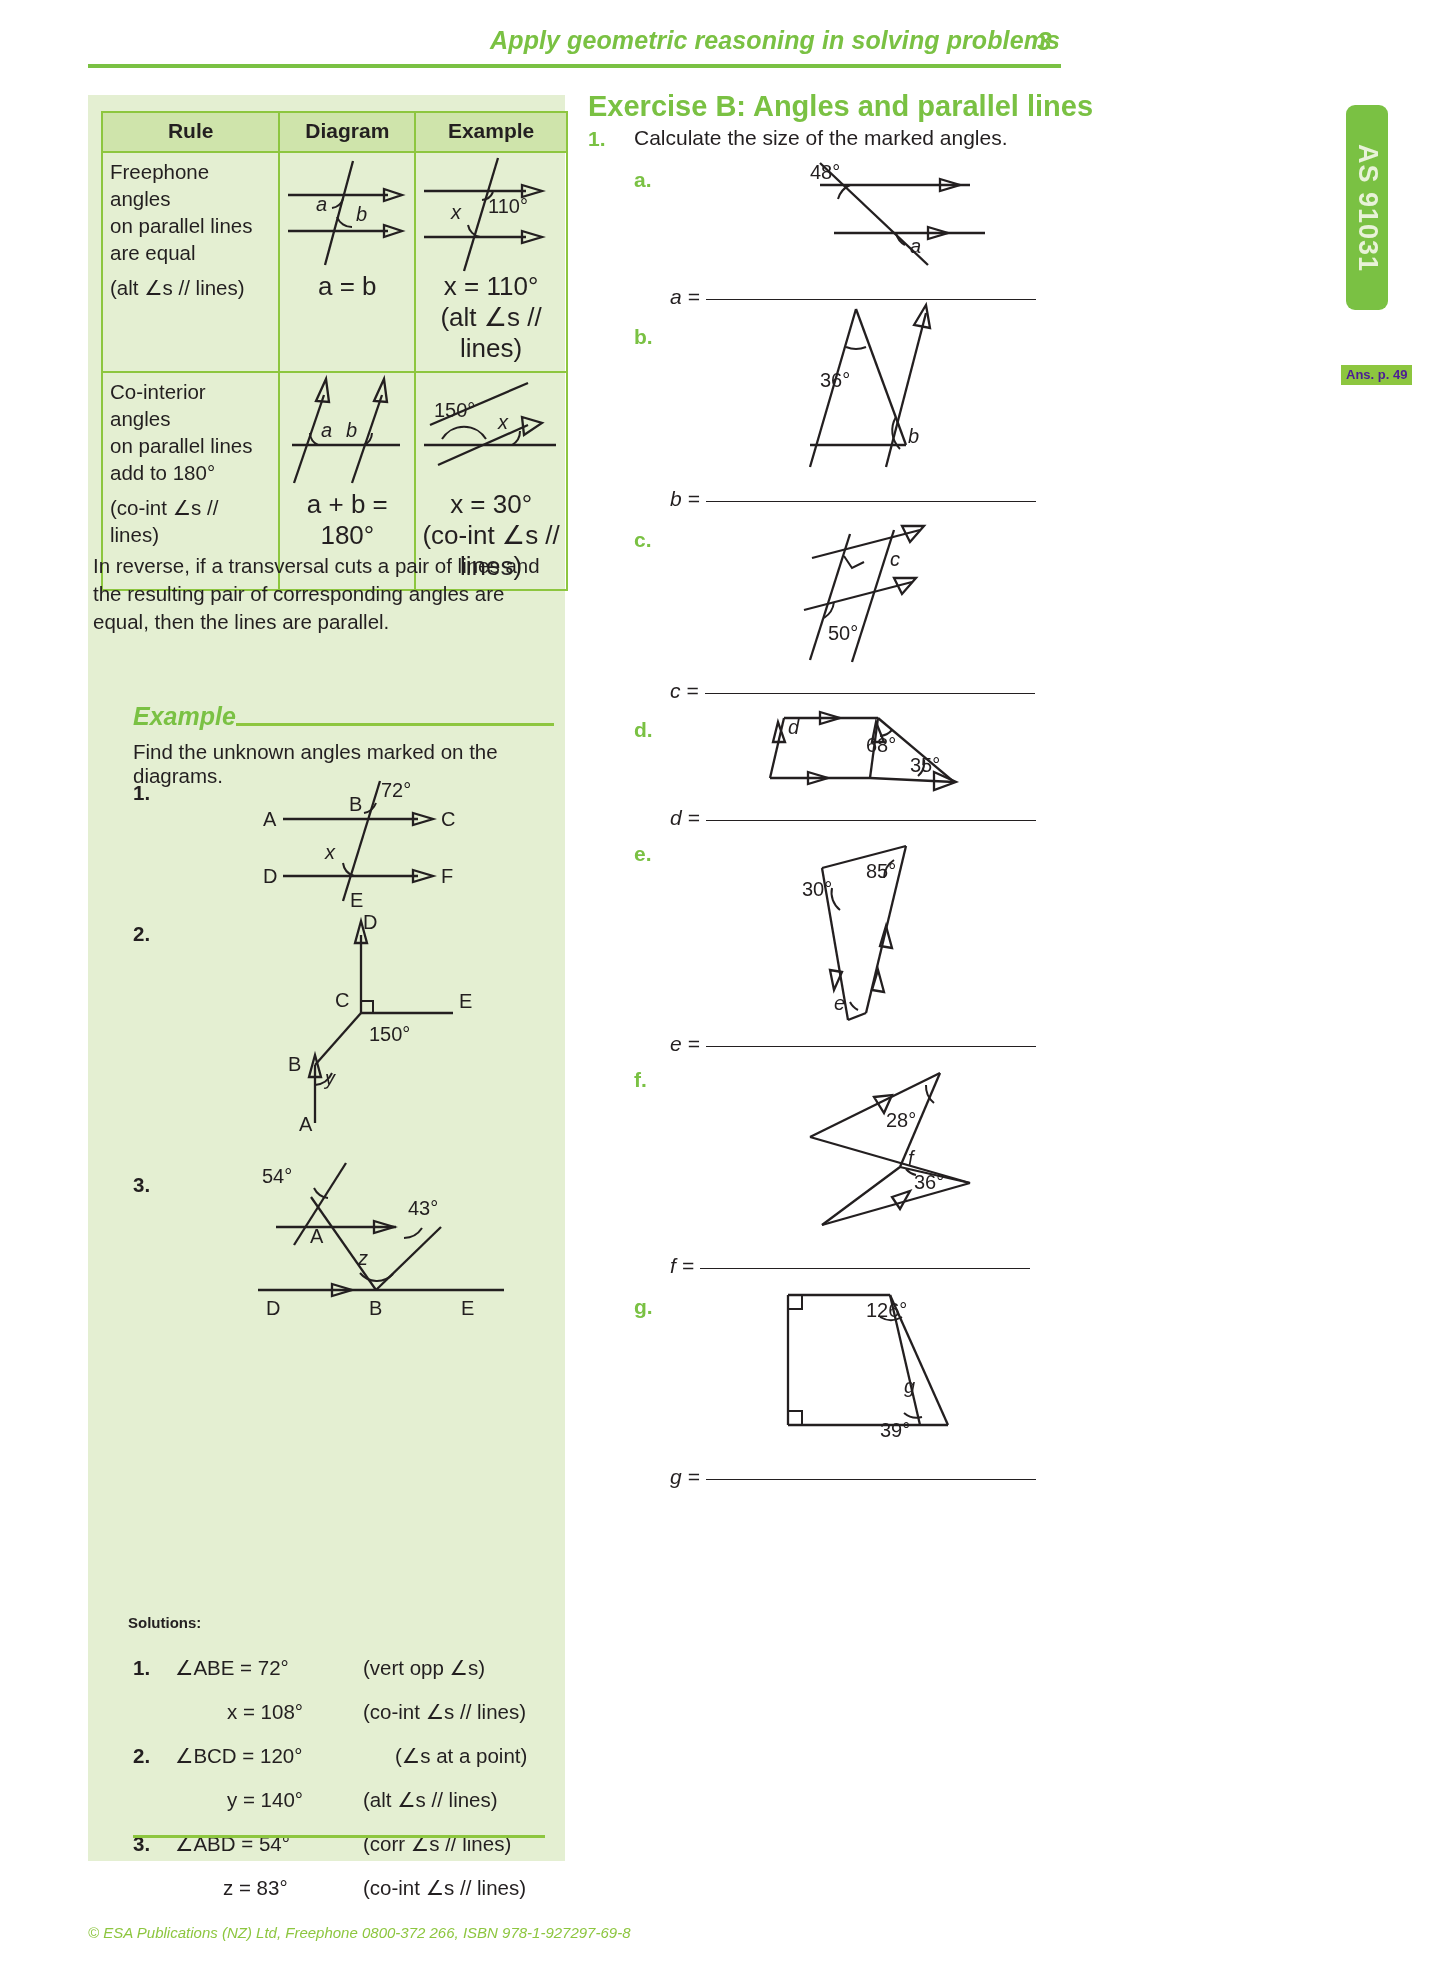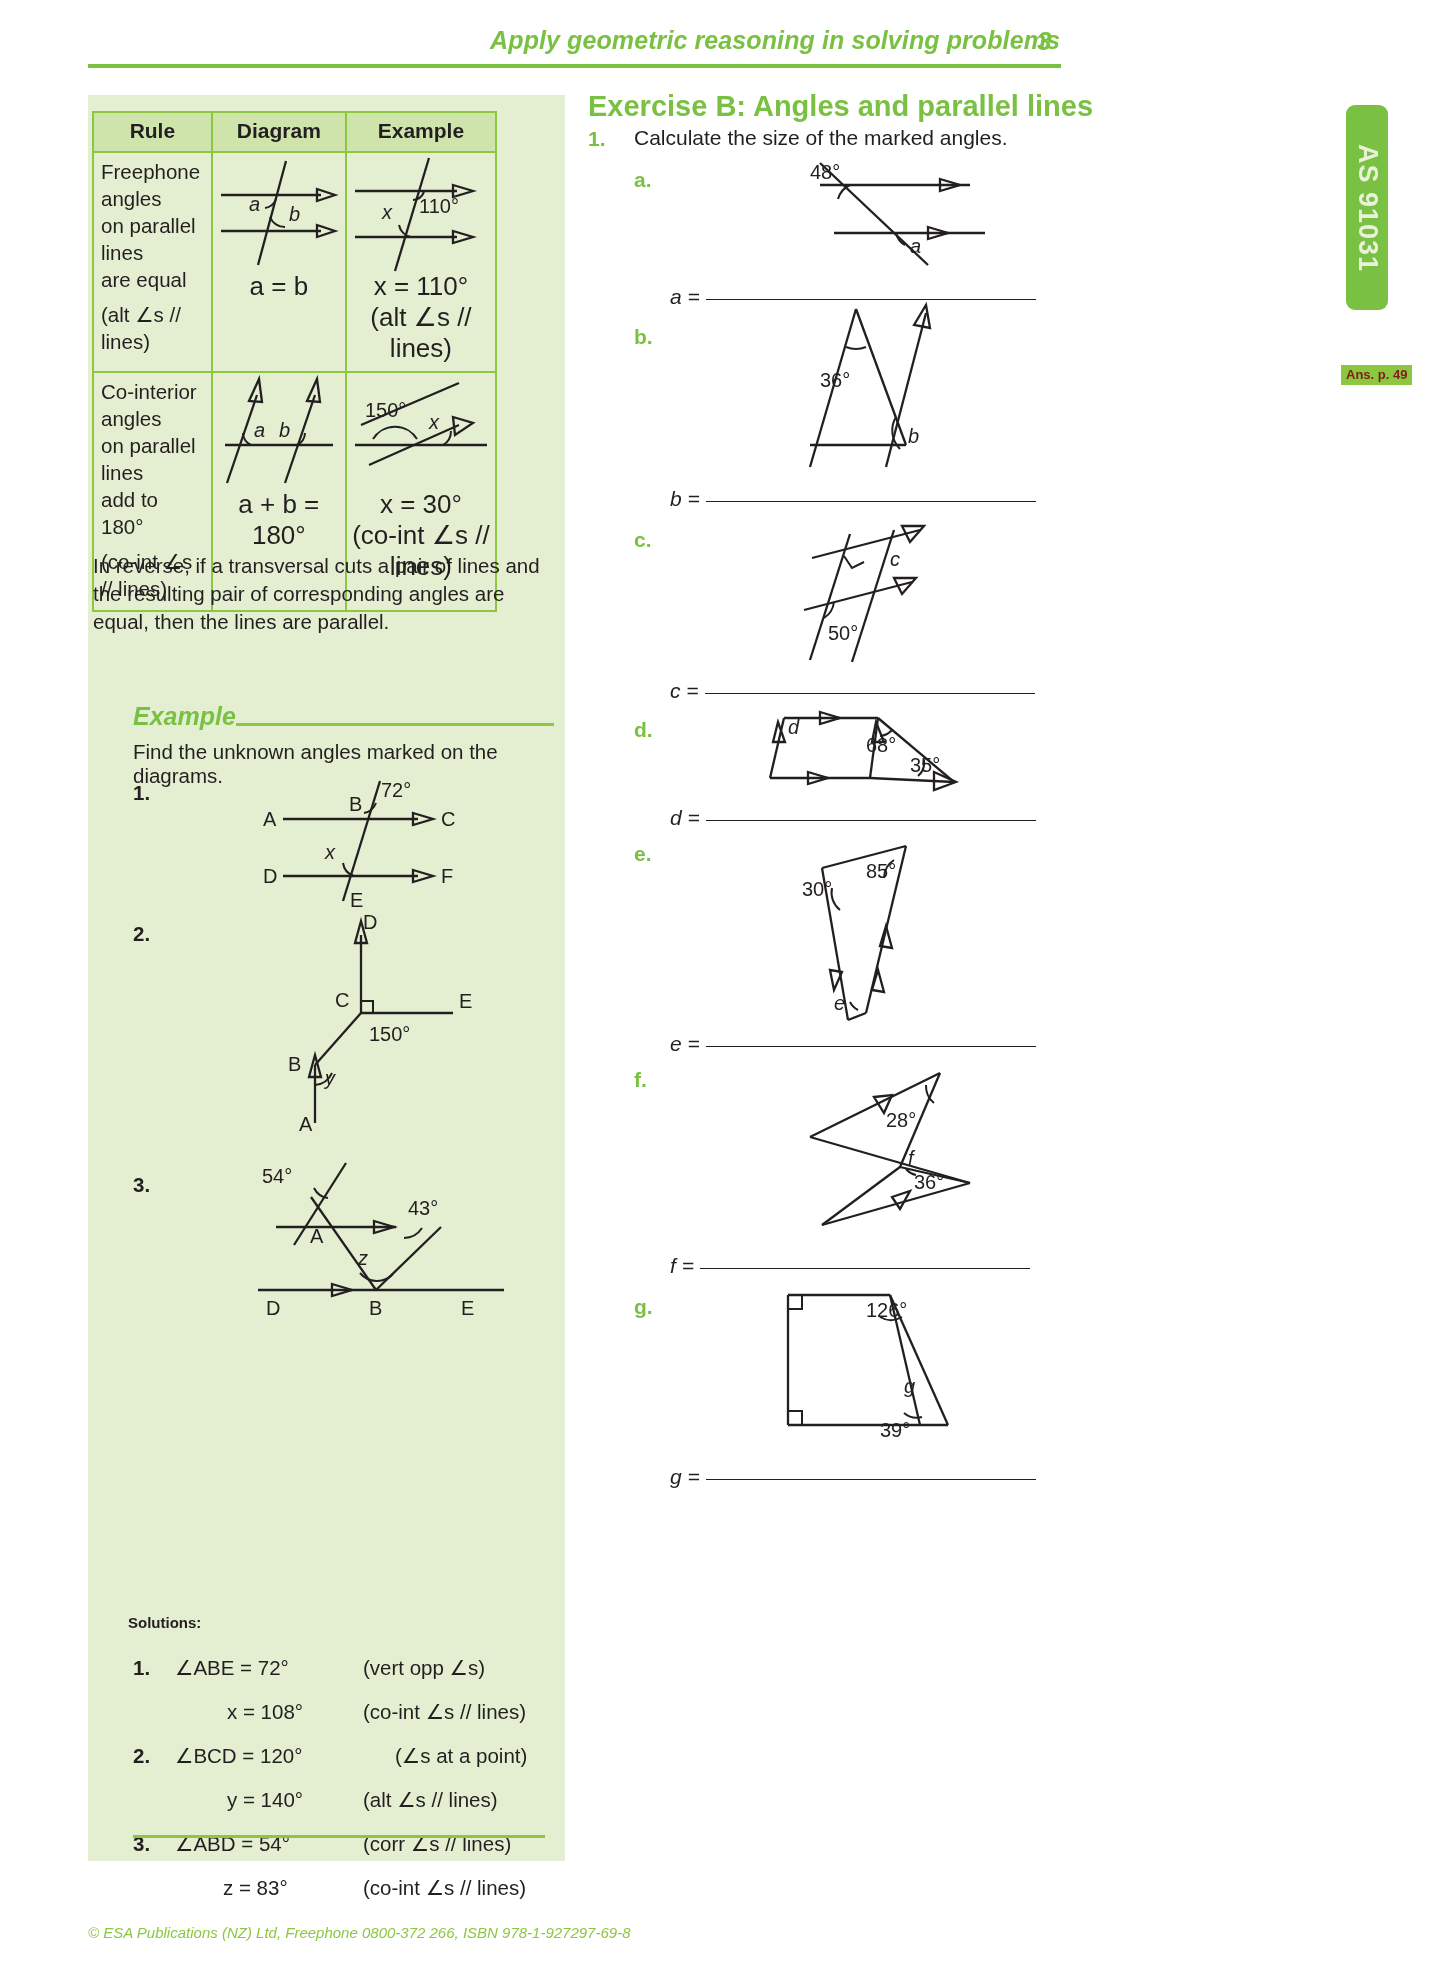--- a/index.html
+++ b/index.html
@@ -29,32 +29,32 @@
     background:#7ac143;border-radius:9px;
   }
   .as-tab span{
     display:block;position:absolute;left:50%;top:50%;
     transform:translate(-50%,-50%) rotate(90deg);
     white-space:nowrap;color:#e8f2d8;font-weight:bold;font-size:27px;
     letter-spacing:1px;
   }
   .ans-badge{
     position:absolute;left:1341px;top:365px;
-    background:#8dc63f;color:#7f1d1d;font-size:13px;font-weight:600;
+    background:#8dc63f;color:#4c1d95;font-size:13px;font-weight:600;
     padding:2px 5px 3px 5px;white-space:nowrap;
   }
 
   
   .panel{
     position:absolute;left:88px;top:95px;width:477px;height:1766px;
     background:#e4efd2;
   }
   
   .rule-table{
-    position:absolute;left:4px;top:16px;width:405px;
+    position:absolute;left:13px;top:16px;width:467px;
     border-collapse:collapse;
   }
   .rule-table td,.rule-table th{
     border:2px solid #8dc63f;vertical-align:top;padding:0;
   }
   .rule-table th{
     background:#cfe4ab;font-size:21px;font-weight:bold;text-align:center;
     padding:6px 0 8px 0;
   }
   .cell-pad{padding:5px 7px 8px 7px;}

